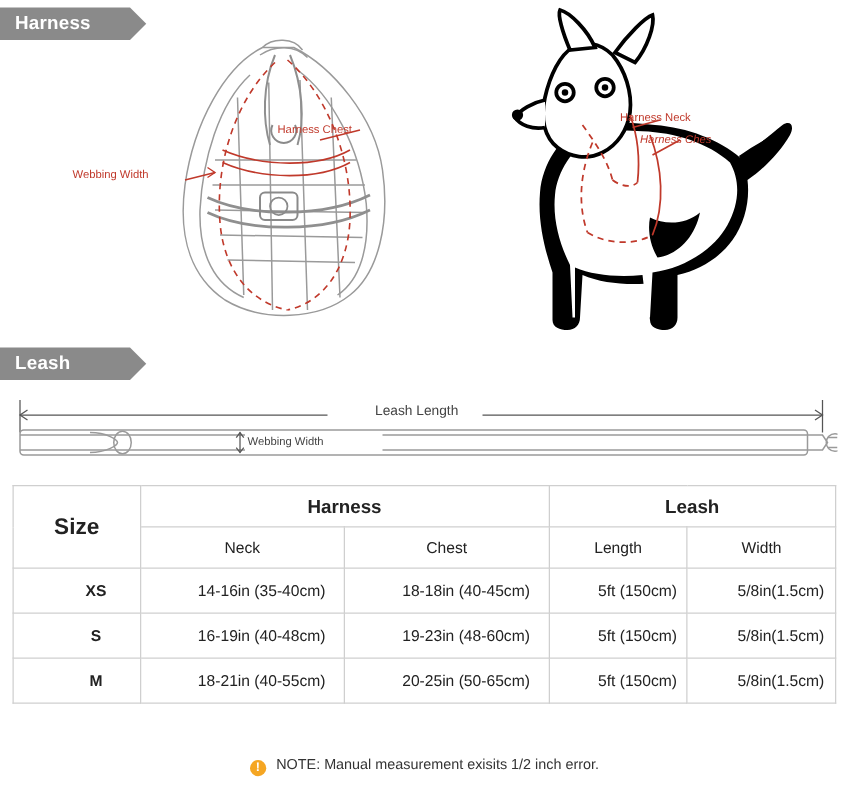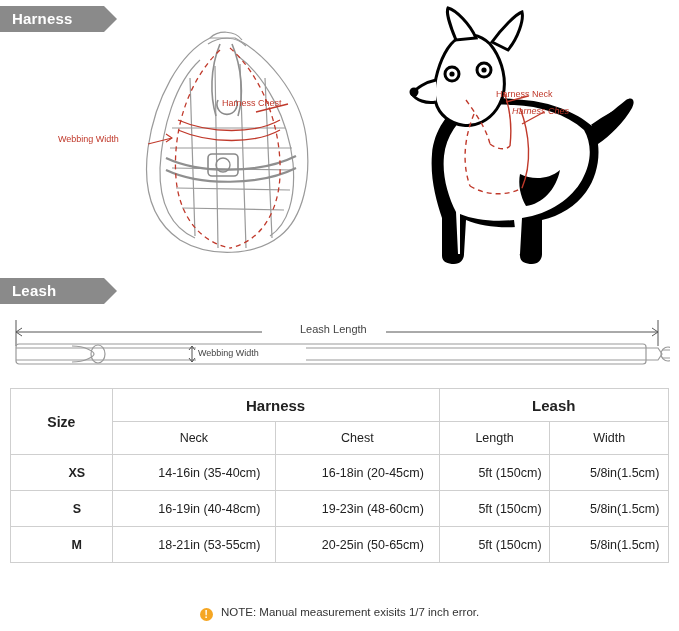--- a/index.html
+++ b/index.html
@@ -94,21 +94,21 @@
   .size-table .group-head {
     font-size: 15px;
     font-weight: bold;
     height: 30px;
   }
   .size-table .sub-head {
     height: 30px;
     font-size: 12.5px;
   }
   .size-table .size-cell {
-    font-size: 14px;
+    font-size: 18px;
     font-weight: bold;
     width: 76px;
   }
   .size-table td.data {
     height: 33px;
     font-size: 12.5px;
     padding-left: 32px;
   }
 
   
@@ -297,37 +297,37 @@
       <th class="sub-head" style="width:176px;">Neck</th>
       <th class="sub-head" style="width:176px;">Chest</th>
       <th class="sub-head" style="width:113px;">Length</th>
       <th class="sub-head" style="width:118px;">Width</th>
     </tr>
   </thead>
   <tbody>
     <tr>
       <td class="size-cell data">XS</td>
       <td class="data">14-16in (35-40cm)</td>
-      <td class="data">16-18in (20-45cm)</td>
+      <td class="data">18-18in (40-45cm)</td>
       <td class="data">5ft (150cm)</td>
       <td class="data">5/8in(1.5cm)</td>
     </tr>
     <tr>
       <td class="size-cell data">S</td>
       <td class="data">16-19in (40-48cm)</td>
       <td class="data">19-23in (48-60cm)</td>
       <td class="data">5ft (150cm)</td>
       <td class="data">5/8in(1.5cm)</td>
     </tr>
     <tr>
       <td class="size-cell data">M</td>
-      <td class="data">18-21in (53-55cm)</td>
+      <td class="data">18-21in (40-55cm)</td>
       <td class="data">20-25in (50-65cm)</td>
       <td class="data">5ft (150cm)</td>
       <td class="data">5/8in(1.5cm)</td>
     </tr>
   </tbody>
 </table>
 
 <div class="note">
   <span class="warn">!</span>
-  <span>NOTE: Manual measurement exisits  1/7  inch error.</span>
+  <span>NOTE: Manual measurement exisits  1/2  inch error.</span>
 </div>
 
 </body></html>

